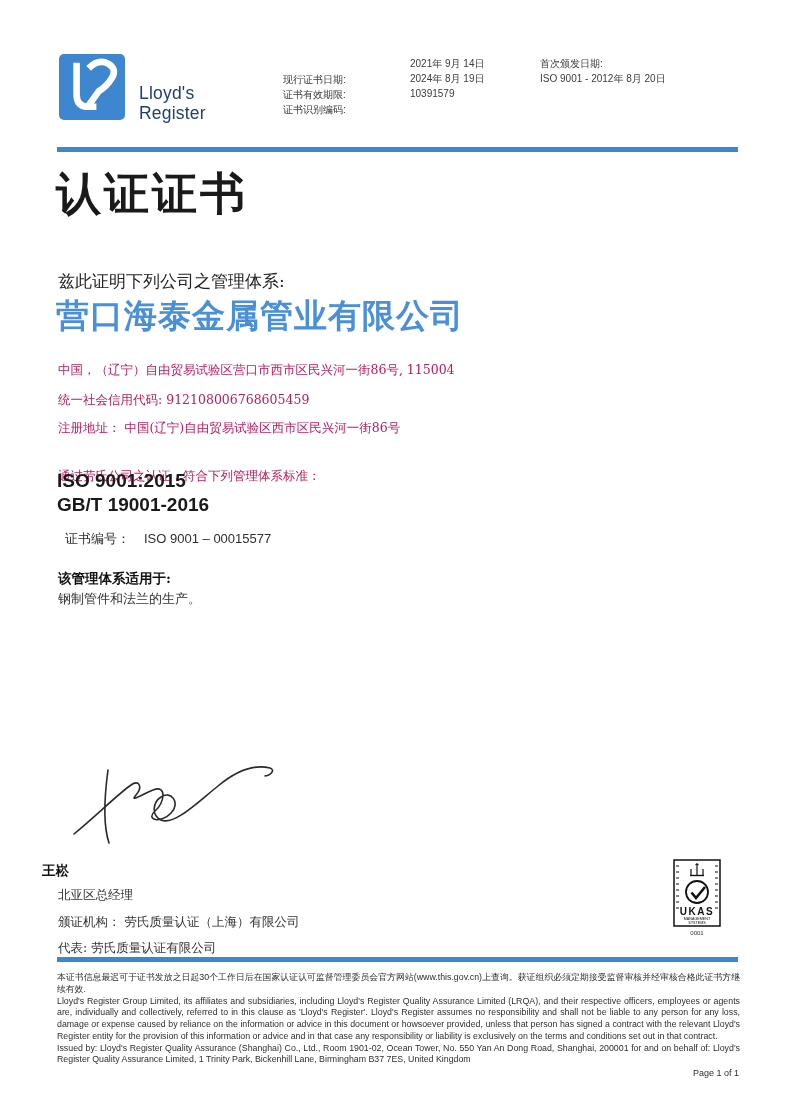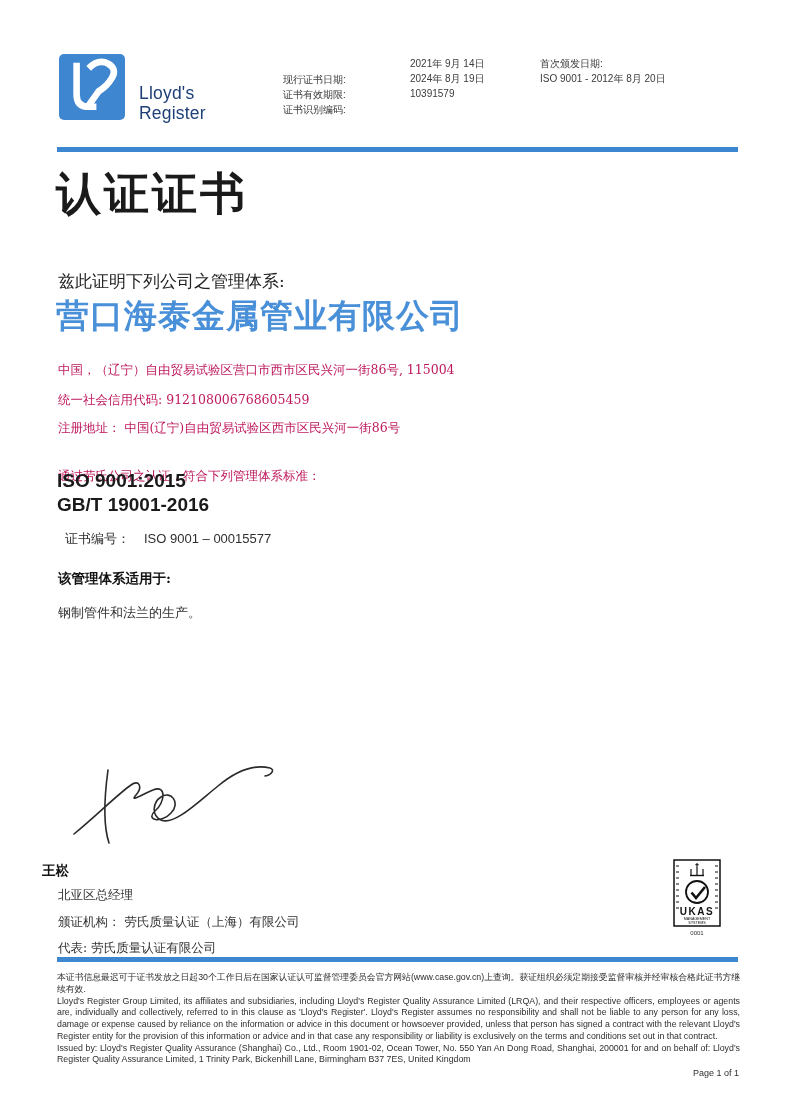--- a/index.html
+++ b/index.html
@@ -52,21 +52,21 @@
     position:absolute;left:58px;top:530px;
     font-family:"DejaVu Serif",serif;font-size:13px;color:#2e2e2e;margin-left:7px;
   }
   .certno .val{font-family:"Liberation Sans",sans-serif;margin-left:14px;}
   .scope-head{
     position:absolute;left:58px;top:570px;
     font-family:"DejaVu Serif",serif;font-size:13.5px;font-weight:bold;color:#111;
   }
   .scope-text{
     position:absolute;left:58px;top:590px;
-    font-family:"DejaVu Serif",serif;font-size:13px;color:#333;margin-top:14px;
+    font-family:"DejaVu Serif",serif;font-size:13px;color:#333;
   }
   .signature{position:absolute;left:68px;top:742px;}
   .signer-name{
     position:absolute;left:42px;top:862px;
     font-family:Liberation Serif, serif;font-size:13.5px;font-weight:bold;color:#111;
   }
   .signer-title{
     position:absolute;left:58px;top:887px;
     font-family:"DejaVu Serif",serif;font-size:12.5px;color:#333;
   }
@@ -169,20 +169,20 @@
       <text x="37" y="59" text-anchor="middle" font-family="Liberation Sans, sans-serif" font-size="10" font-weight="bold" letter-spacing="1.5" fill="#111">UKAS</text>
       <text x="37" y="63.8" text-anchor="middle" font-family="Liberation Sans, sans-serif" font-size="3.7" fill="#111">MANAGEMENT</text>
       <text x="37" y="68" text-anchor="middle" font-family="Liberation Sans, sans-serif" font-size="3.7" fill="#111">SYSTEMS</text>
       <text x="37" y="79" text-anchor="middle" font-family="Liberation Sans, sans-serif" font-size="6" fill="#333">0001</text>
     </svg>
   </div>
 
   <div class="rule rule-bottom"></div>
 
   <div class="fineprint">
-    <div>本证书信息最迟可于证书发放之日起30个工作日后在国家认证认可监督管理委员会官方网站(www.case.gov.cn)上查询。获证组织必须定期接受监督审核并经审核合格此证书方继续有效.</div>
+    <div>本证书信息最迟可于证书发放之日起30个工作日后在国家认证认可监督管理委员会官方网站(www.this.gov.cn)上查询。获证组织必须定期接受监督审核并经审核合格此证书方继续有效.</div>
     <div>Lloyd's Register Group Limited, its affiliates and subsidiaries, including Lloyd's Register Quality Assurance Limited (LRQA), and their respective officers, employees or agents are, individually and collectively, referred to in this clause as 'Lloyd's Register'. Lloyd's Register assumes no responsibility and shall not be liable to any person for any loss, damage or expense caused by reliance on the information or advice in this document or howsoever provided, unless that person has signed a contract with the relevant Lloyd's Register entity for the provision of this information or advice and in that case any responsibility or liability is exclusively on the terms and conditions set out in that contract.</div>
     <div>Issued by: Lloyd's Register Quality Assurance (Shanghai) Co., Ltd., Room 1901-02, Ocean Tower, No. 550 Yan An Dong Road, Shanghai, 200001 for and on behalf of: Lloyd's Register Quality Assurance Limited, 1 Trinity Park, Bickenhill Lane, Birmingham B37 7ES, United Kingdom</div>
   </div>
 
   <div class="page-label">Page 1 of 1</div>
 
 </div>
 
 </body></html>

